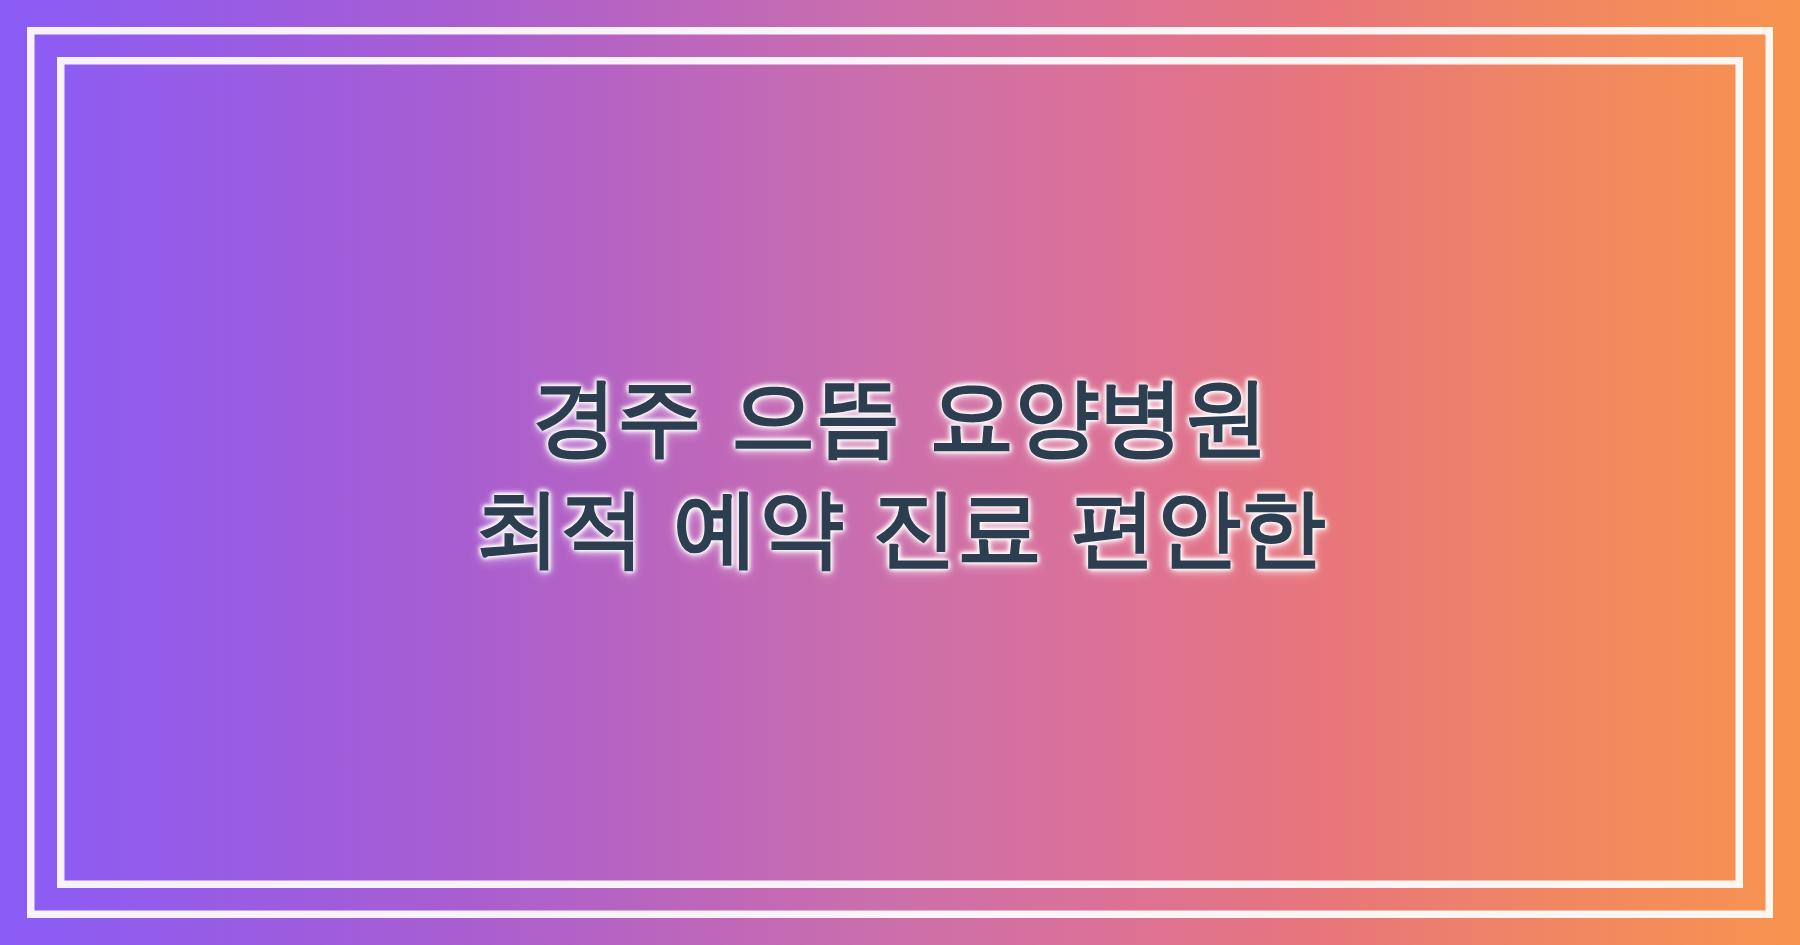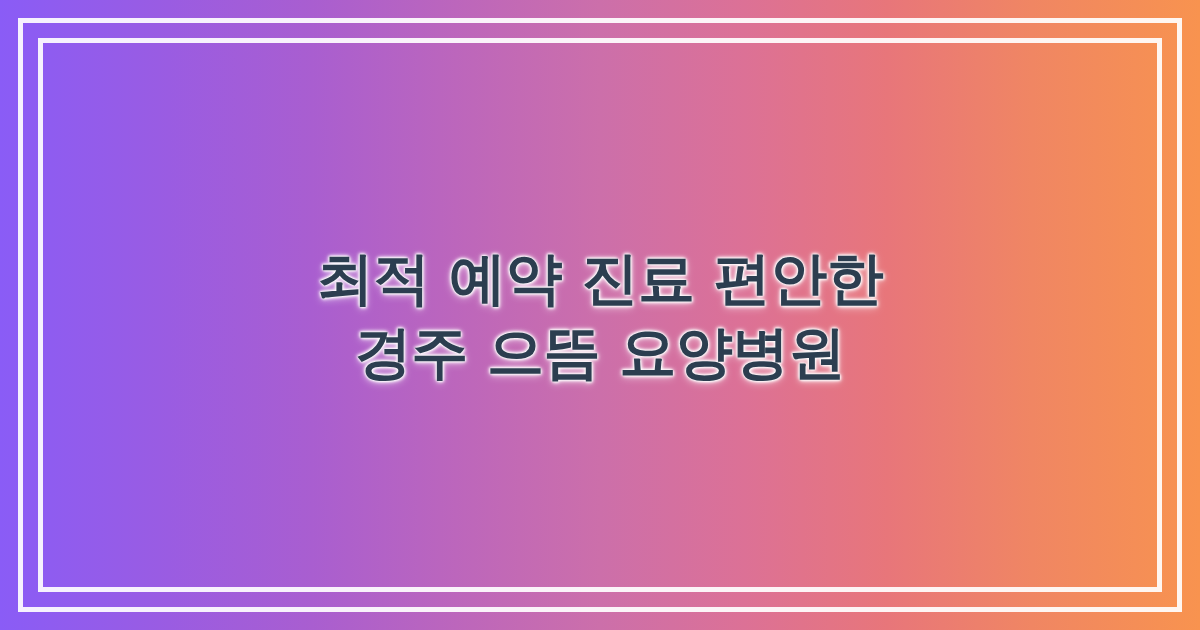--- a/index.html
+++ b/index.html
@@ -99,18 +99,18 @@
 <body>
 
 <div id="banner">
 
   <div class="frame frame-outer"></div>
 
   <div class="frame frame-inner"></div>
 
   <div class="content">
     <h1 class="title">
+      <span class="line">경주 으뜸 요양병원</span>
       <span class="line">최적 예약 진료 편안한</span>
-      <span class="line">경주 으뜸 요양병원</span>
     </h1>
   </div>
 
 </div>
 
 </body></html>

